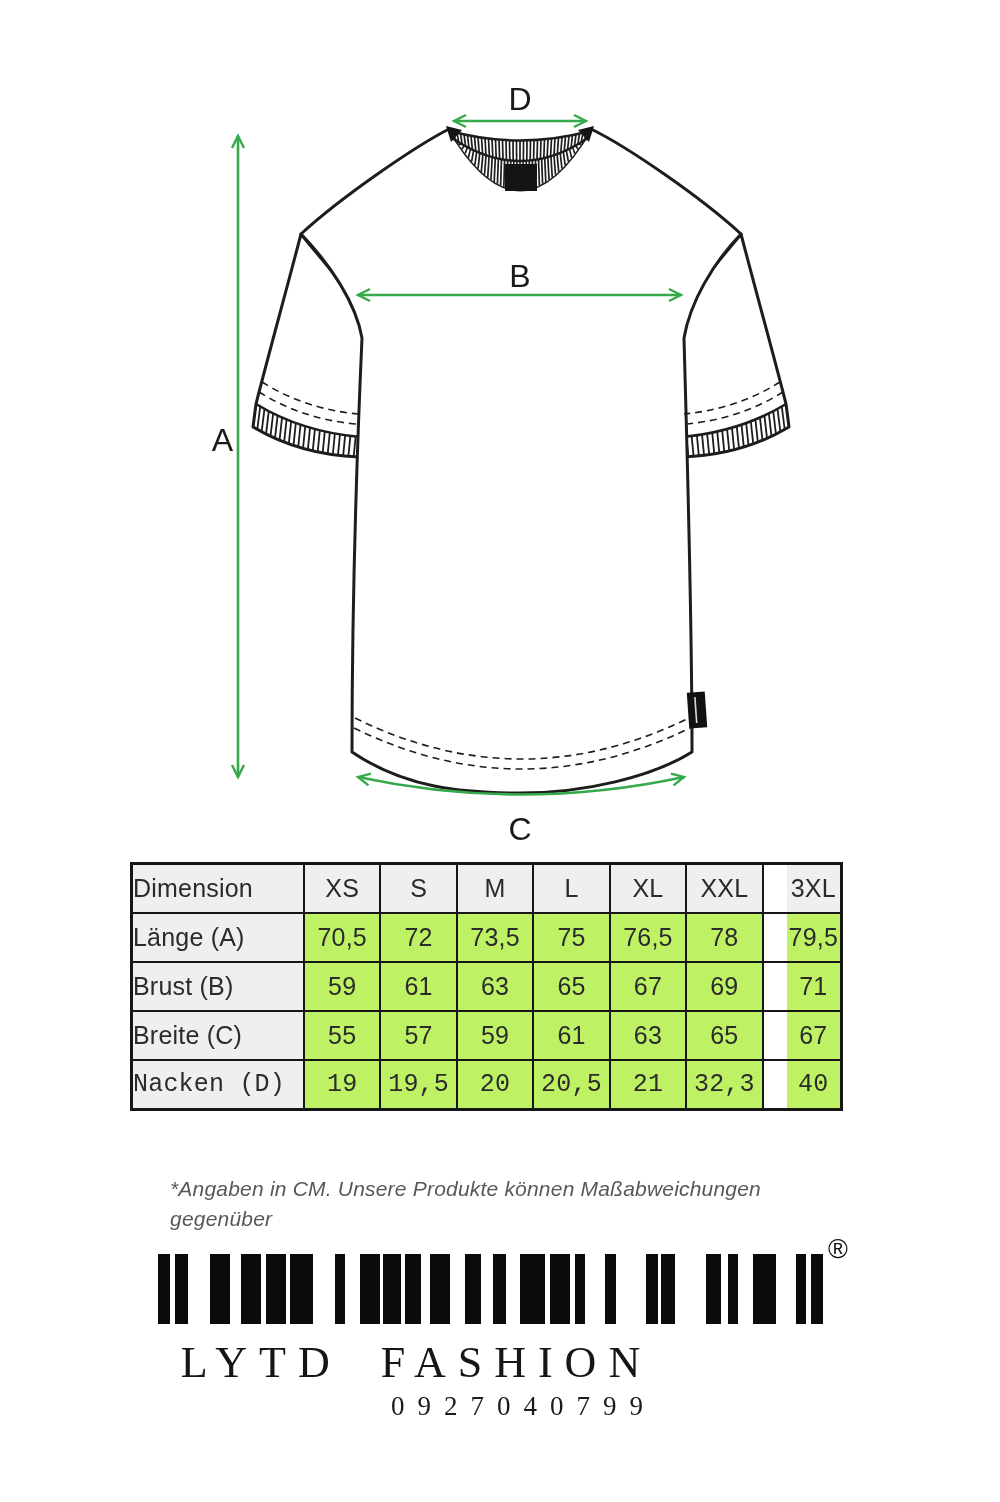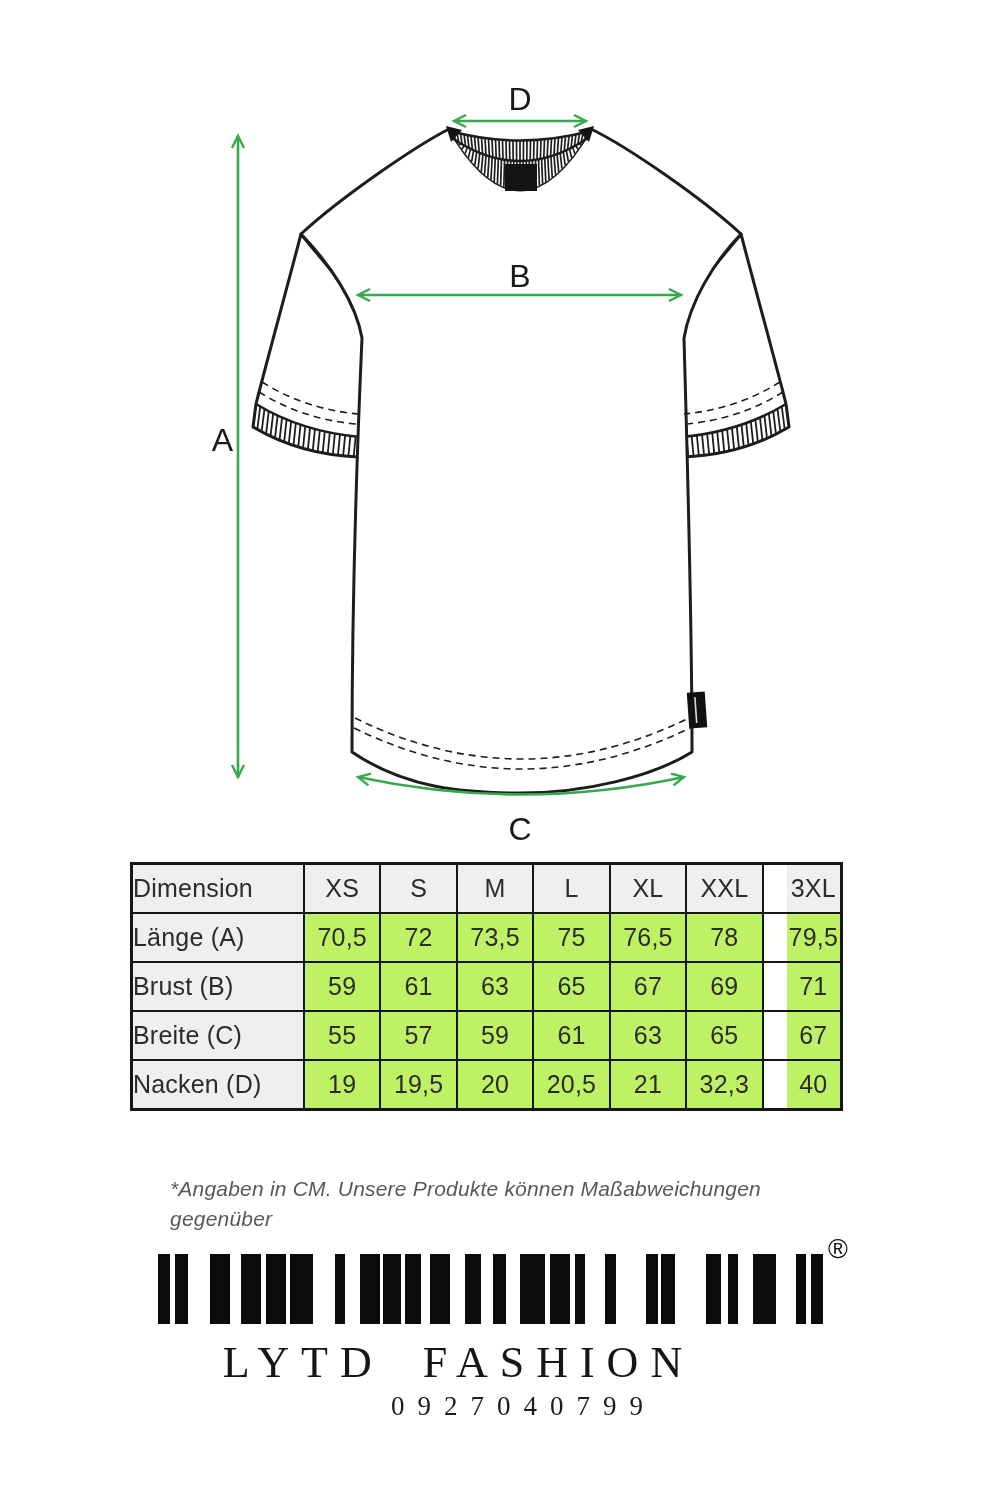--- a/index.html
+++ b/index.html
@@ -9,21 +9,21 @@
   }
   .shirt-svg{position:absolute;left:0;top:0;}
 
   
   .size-table{
     position:absolute;left:130px;top:862px;width:713px;
     border:3px solid #161616;background:#ffffff;box-sizing:border-box;
   }
   .trow{display:grid;grid-template-columns:172px repeat(7,1fr);height:47px;}
   .trow{border-bottom:2.5px solid #161616;}
-  .trow:last-child{border-bottom:none;}
+  .trow:last-child{border-bottom:none;font-family:Liberation Mono, monospace;}
   .cell{
     border-right:2.5px solid #161616;display:flex;align-items:center;justify-content:center;
     font-size:25px;color:#2b2b2b;background:#bef264;letter-spacing:.2px;
   }
   .cell:last-child{border-right:none;margin-left:23px;}
   .cell.first{justify-content:flex-start;}
   .cell.head,.cell.first{background:#efefed;}
 
   
   .disclaimer{
@@ -32,21 +32,21 @@
   }
 
   
   .barcode{position:absolute;left:158px;top:1254px;height:70px;display:flex;}
   .bc-bar{background:#0b0b0b;height:100%;}
   .bc-gap{height:100%;}
   .regmark{position:absolute;left:828px;top:1234px;font-size:27px;color:#111;}
   .brand-name{
     position:absolute;left:0;top:1337px;width:821px;text-align:center;
     font-family:"Liberation Serif",serif;font-size:44px;color:#161616;
-    letter-spacing:12px;word-spacing:16px;text-indent:12px;font-weight:400;padding-left:42px;
+    letter-spacing:12px;word-spacing:16px;text-indent:12px;font-weight:400;
   }
   .brand-number{
     position:absolute;left:17px;top:1391px;width:1000px;text-align:center;
     font-family:"Liberation Serif",serif;font-size:27px;color:#1b1b1b;
     letter-spacing:13px;text-indent:13px;
   }
 </style>
 </head>
 <body>
 

